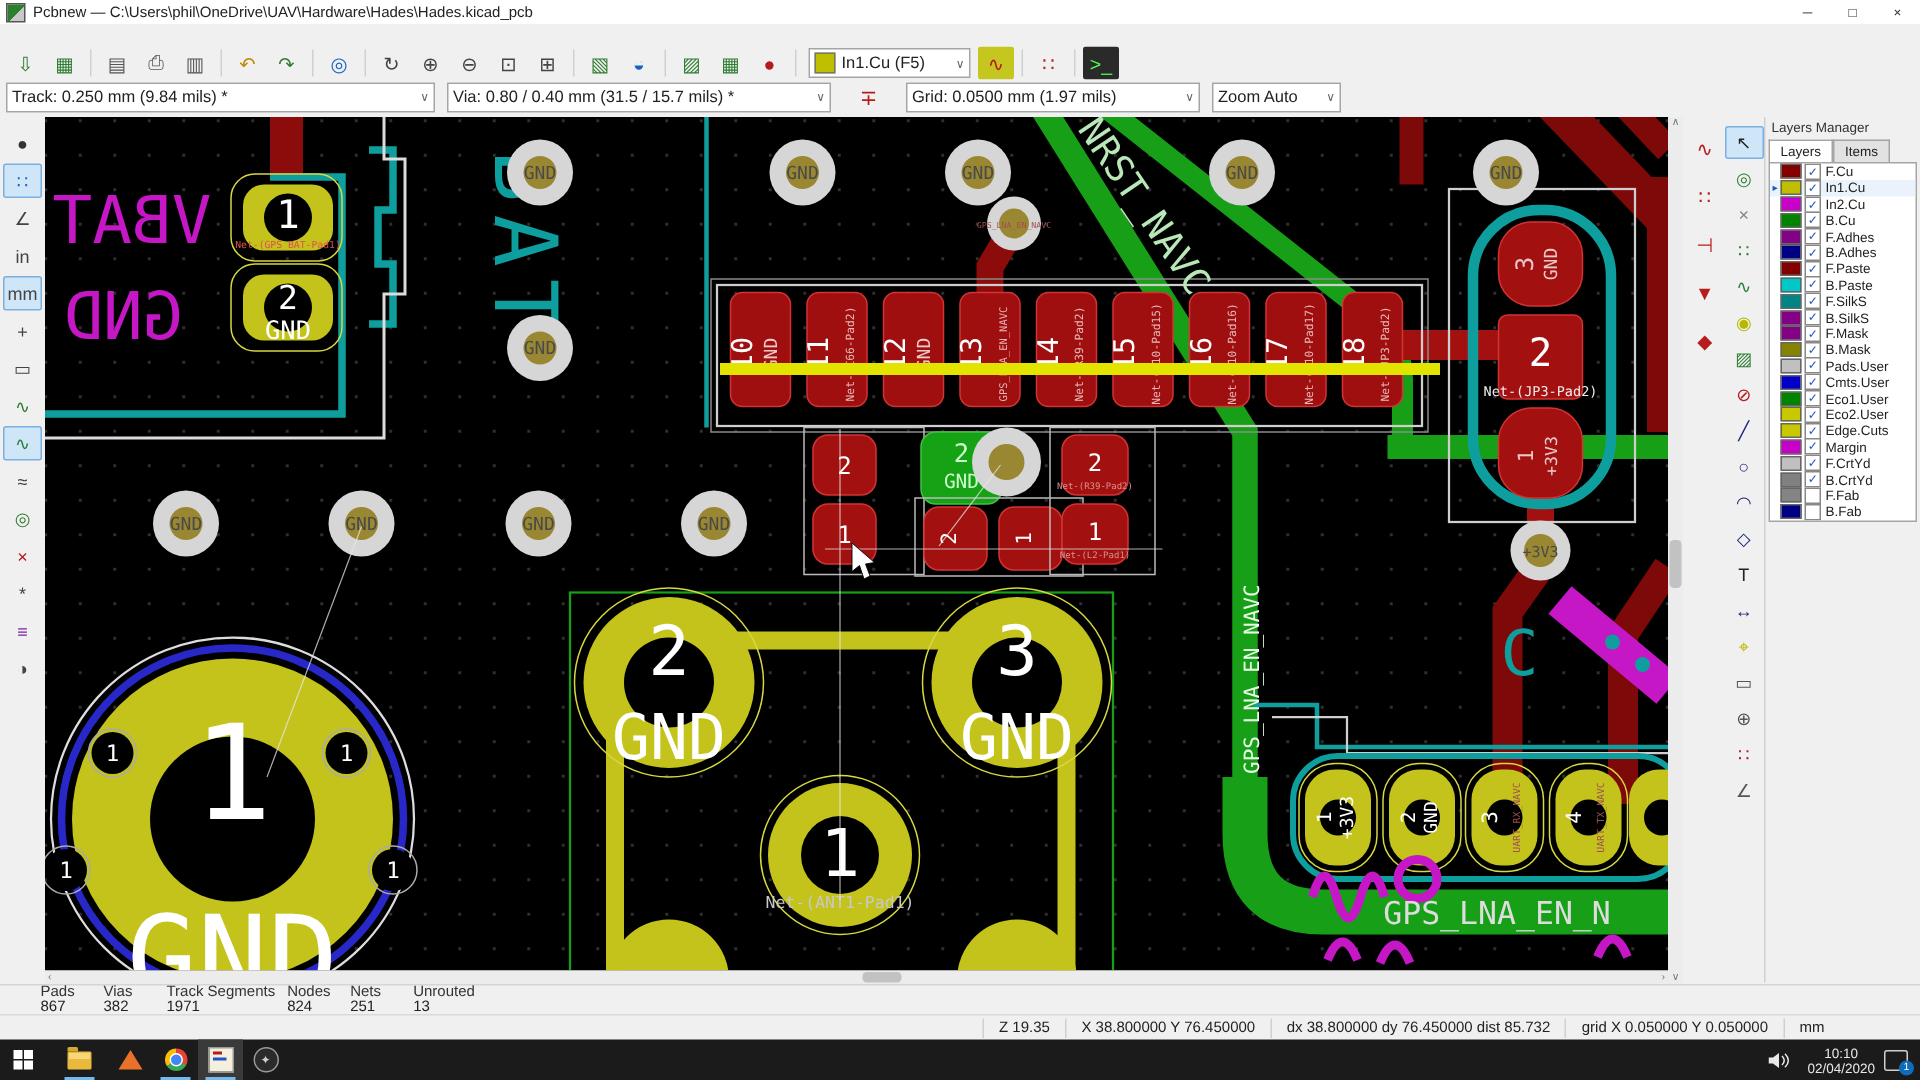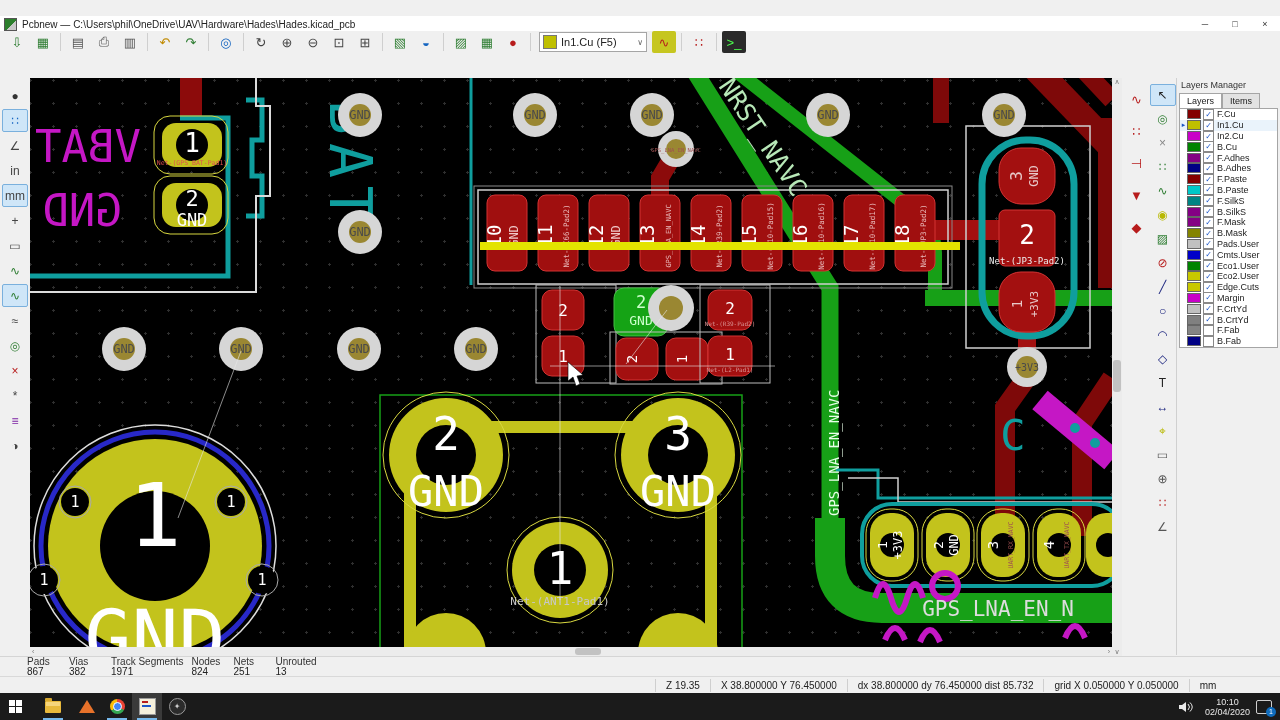--- a/index.html
+++ b/index.html
@@ -1,20 +1,20 @@
 <!DOCTYPE html>
 <html><head>
 <meta charset="utf-8">
 <style>
   html,body{margin:0;padding:0;background:#222;}
   .root{position:relative;width:1280px;height:720px;background:#f0f0f0;overflow:hidden;
         font-family:"Liberation Sans",sans-serif;-webkit-font-smoothing:antialiased;}
   
   .titlebar{position:absolute;left:0;top:0;width:1280px;height:16px;background:#ffffff;
-            display:flex;align-items:center;font-size:10px;color:#222;margin-top:16px;}
+            display:flex;align-items:center;font-size:10px;color:#222;}
   .appicon{width:11px;height:11px;margin:0 5px 0 4px;background:linear-gradient(135deg,#2c7f2c 55%,#c8c8c8 55%);border:1px solid #555;}
   .wctrls{margin-left:auto;display:flex;height:16px;}
   .wctrl{width:30px;height:16px;display:flex;align-items:center;justify-content:center;font-size:9px;color:#333;}
   
   .menubar{position:absolute;left:0;top:16px;width:1280px;height:14px;background:#ffffff;display:flex;
            align-items:center;font-size:11px;color:#222;border-bottom:1px solid #e8e8e8;}
   .menu-item{padding:0 8px;}
   
   .tb-row{position:absolute;left:0;top:31px;width:1280px;height:22px;background:#f0f0f0;display:flex;align-items:center;}
   .tb-row2{position:absolute;left:0;top:54px;width:1280px;height:21px;background:#f0f0f0;display:flex;align-items:center;}
@@ -153,20 +153,35 @@
     </div>
     <div class="tb-icons" id="tb-right">
         <div class="tbtn" style="color: rgb(183, 28, 28); background: rgb(198, 198, 32);">∿</div>
         <span class="tsep"></span>
         <div class="tbtn" style="color: rgb(183, 28, 28);">∷</div>
         <span class="tsep"></span>
         <div class="tbtn" style="color: rgb(77, 255, 77); background: rgb(42, 42, 42);">&gt;_</div>
       </div>
   </div>
 
+  <div class="tb-row2">
+    <div class="dd dd-track">
+      <span>Track: 0.250 mm (9.84 mils) *</span>
+    </div>
+    <div class="dd dd-via">
+      <span>Via: 0.80 / 0.40 mm (31.5 / 15.7 mils) *</span>
+    </div>
+    <div class="aux-icon">∓</div>
+    <div class="dd dd-grid">
+      <span>Grid: 0.0500 mm (1.97 mils)</span>
+    </div>
+    <div class="dd dd-zoom">
+      <span>Zoom Auto</span>
+    </div>
+  </div>
 
   <div class="ltb" id="ltb">
       <div class="tbtn" style="color: rgb(51, 51, 51);">●</div>
       <div class="tbtn selected" style="color: rgb(21, 101, 192);">∷</div>
       <div class="tbtn" style="color: rgb(68, 68, 68);">∠</div>
       <div class="tbtn" style="color: rgb(68, 68, 68);">in</div>
       <div class="tbtn selected" style="color: rgb(68, 68, 68);">mm</div>
       <div class="tbtn" style="color: rgb(68, 68, 68);">+</div>
       <div class="tbtn" style="color: rgb(68, 68, 68);">▭</div>
       <div class="tbtn" style="color: rgb(46, 125, 50);">∿</div>

